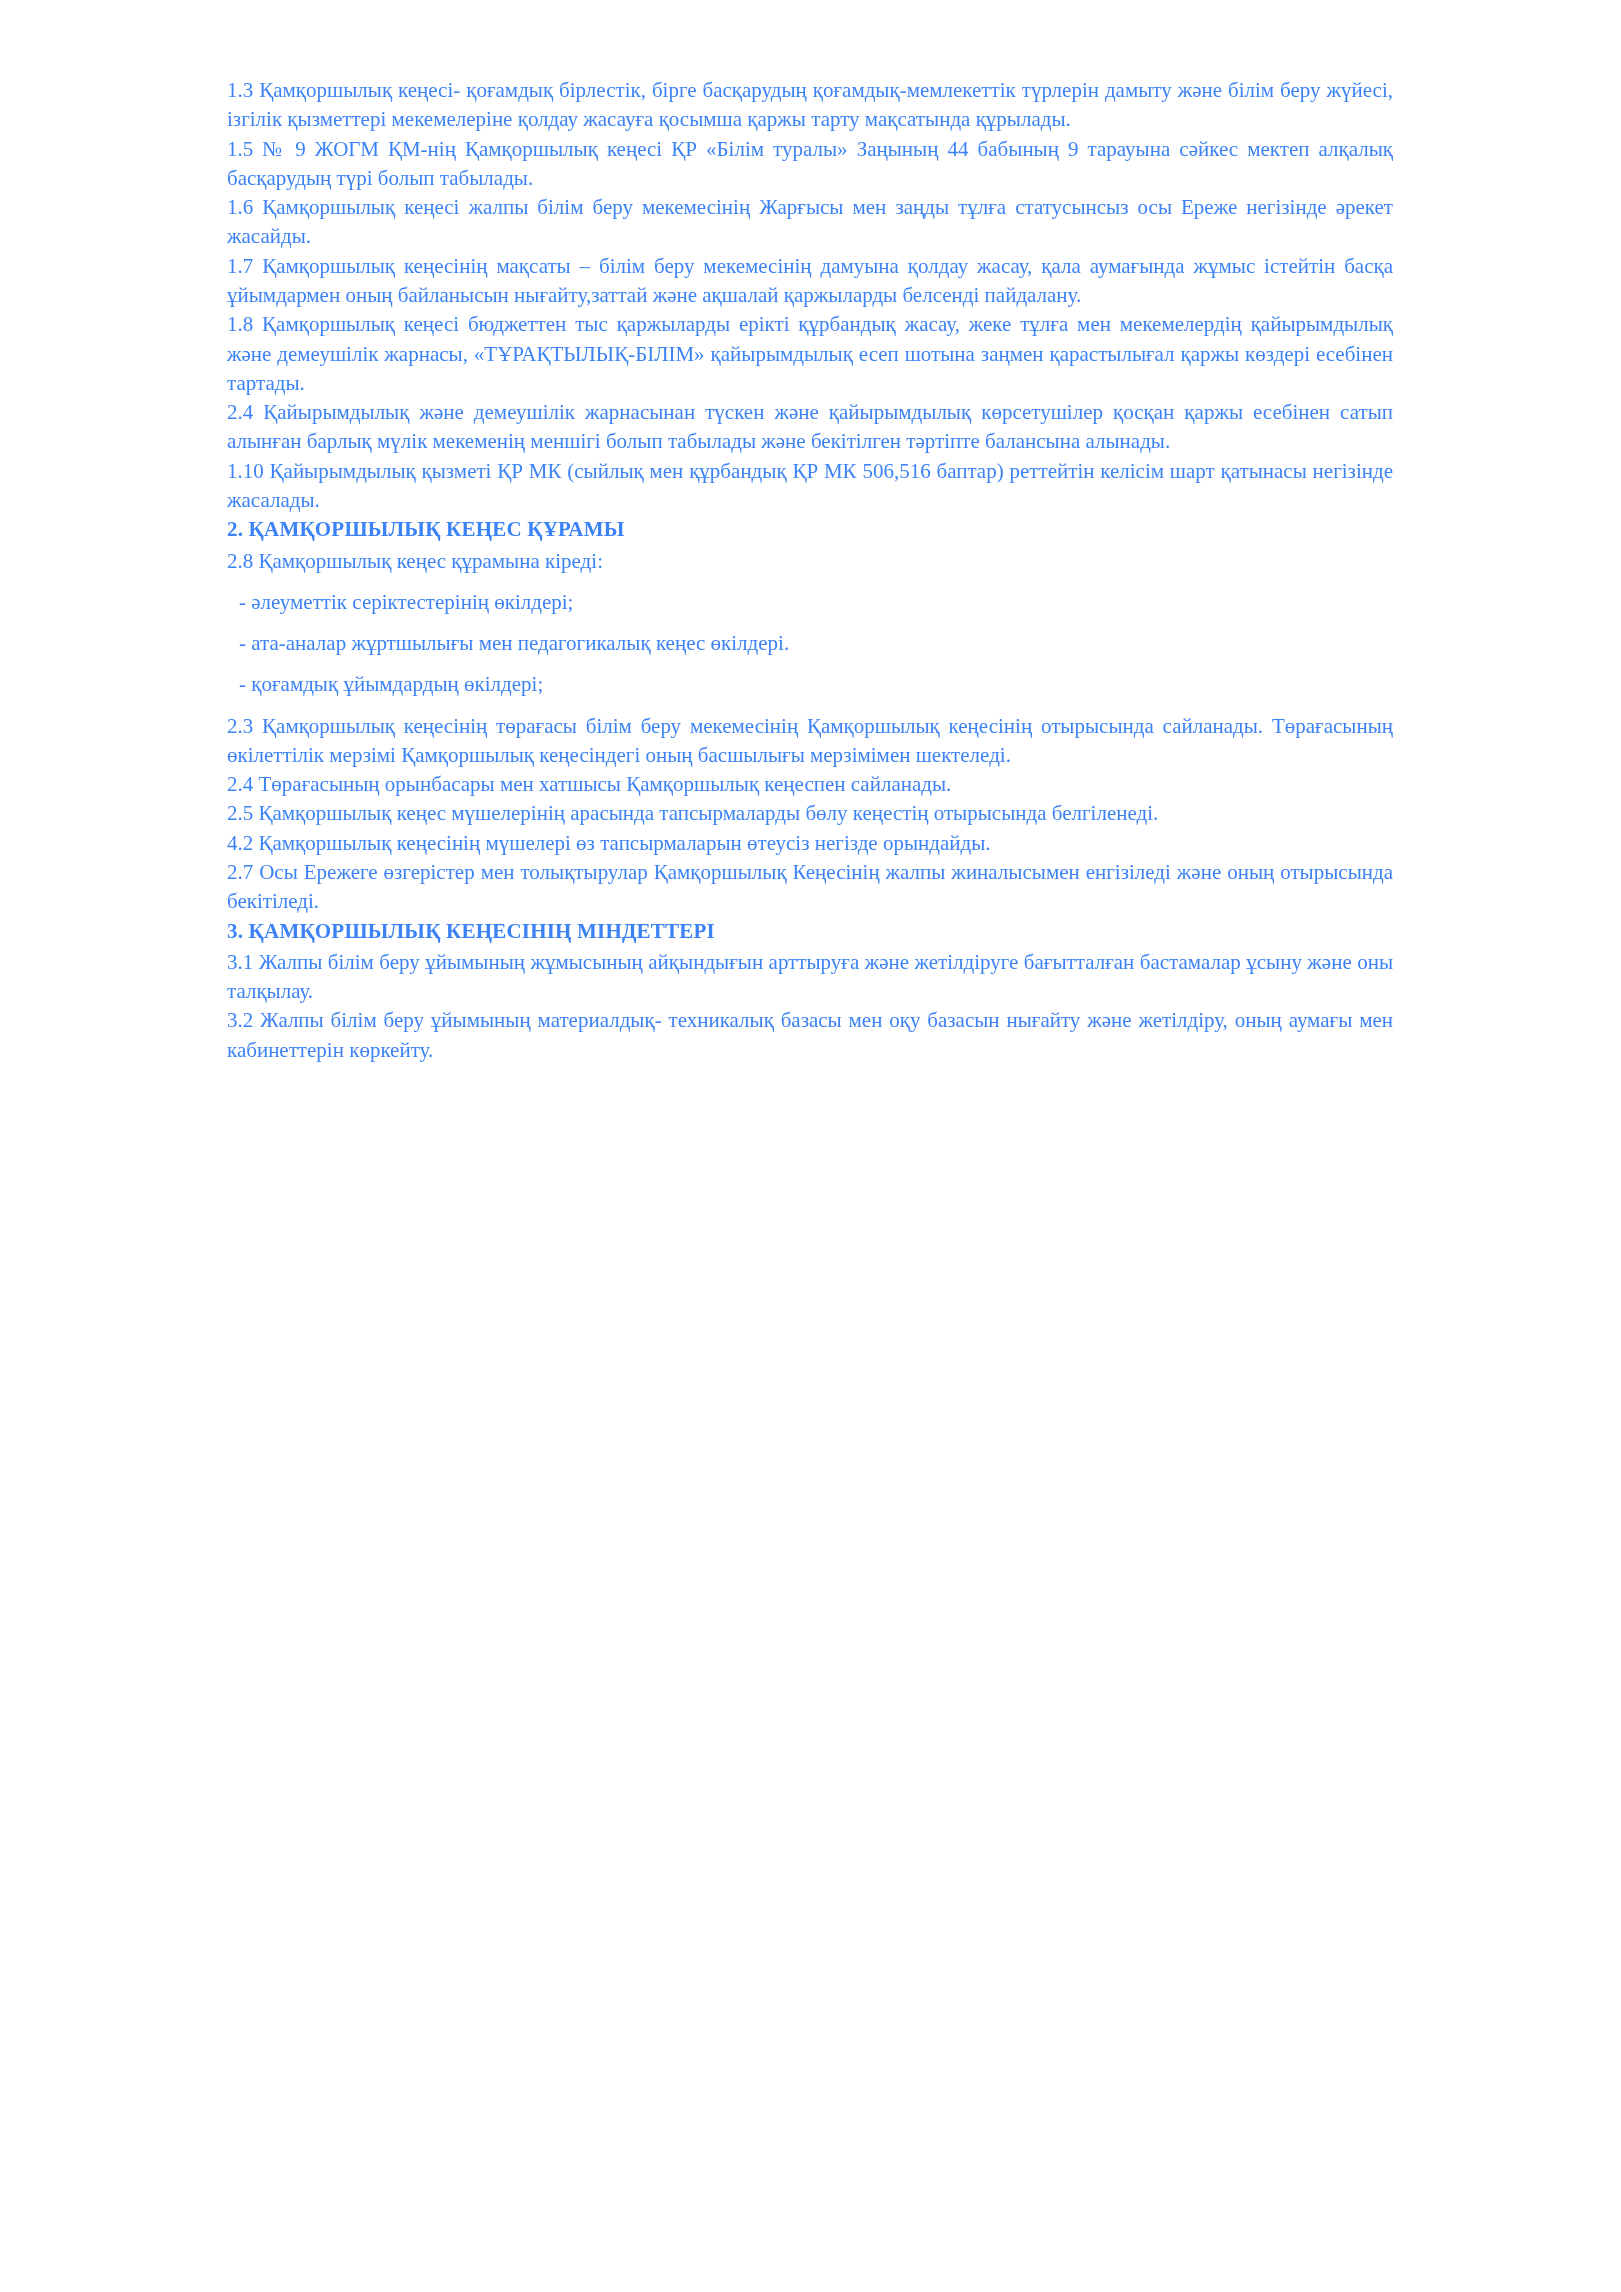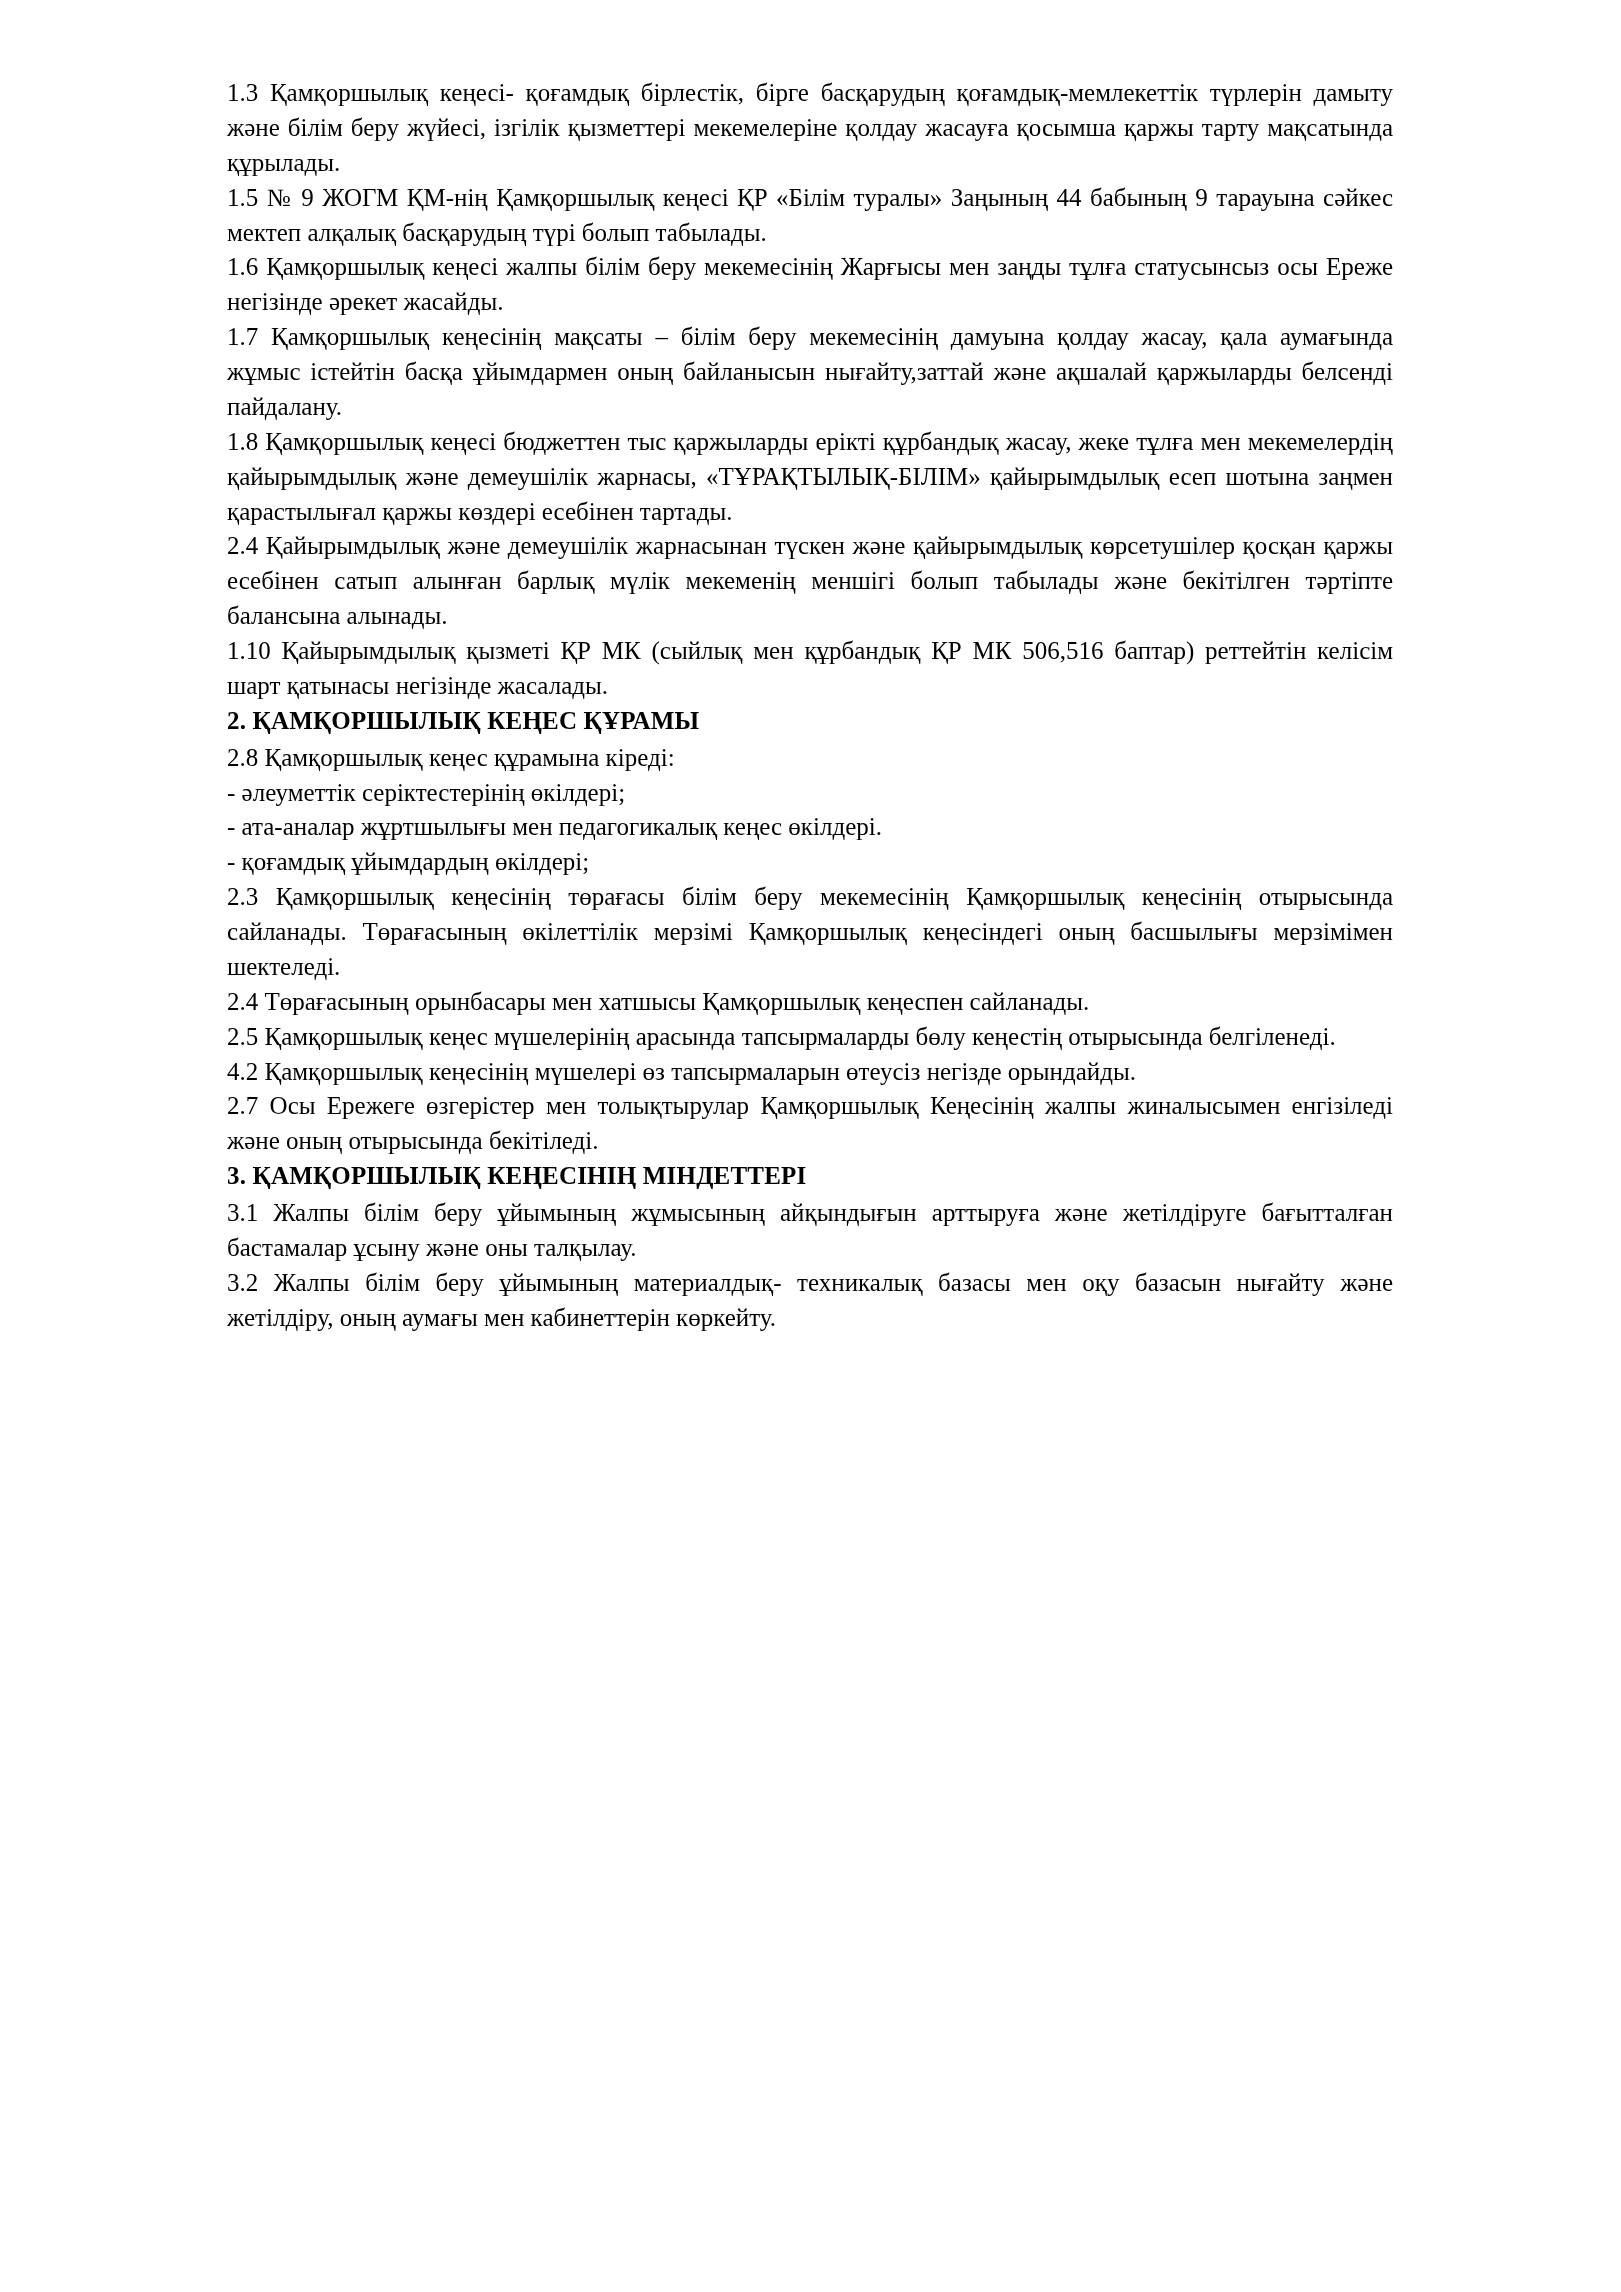--- a/index.html
+++ b/index.html
@@ -16,23 +16,23 @@
     background: #ffffff;
     overflow: hidden;
     box-sizing: border-box;
   }
   .content {
     position: absolute;
     left: 227px;
     top: 76px;
     width: 1166px;
     font-family: "Liberation Serif", "DejaVu Serif", serif;
-    font-size: 25px;
+    font-size: 21px;
     line-height: 1.395;
-    color: #000000;
+    color: #3b82f6;
     text-align: justify;
     text-justify: inter-word;
     -webkit-font-smoothing: antialiased;
   }
   .para {
     margin: 0;
     padding: 0;
     text-align: justify;
     text-indent: 0;
     hyphens: none;
@@ -44,21 +44,21 @@
     font-weight: bold;
     text-align: left;
     letter-spacing: 0.2px;
   }
   .heading.spaced-above {
   }
   .heading.spaced-below {
     margin-bottom: 2px;
   }
   .dash-item {
-    margin: 0;
+    margin: 12px;
     padding: 0;
     text-align: left;
   }
 </style>
 </head>
 <body>
 
 <div class="page">
   <div class="content" id="doc-content">
       <p class="para">1.3 Қамқоршылық кеңесі- қоғамдық бірлестік, бірге басқарудың қоғамдық-мемлекеттік түрлерін дамыту және білім беру жүйесі, ізгілік қызметтері мекемелеріне қолдау жасауға қосымша қаржы тарту мақсатында құрылады.</p>

